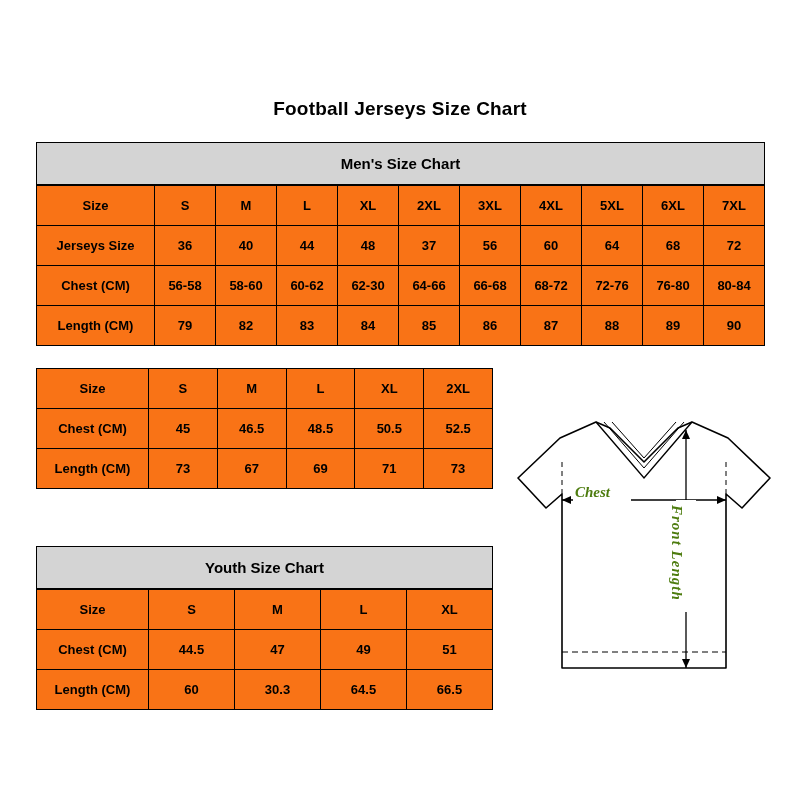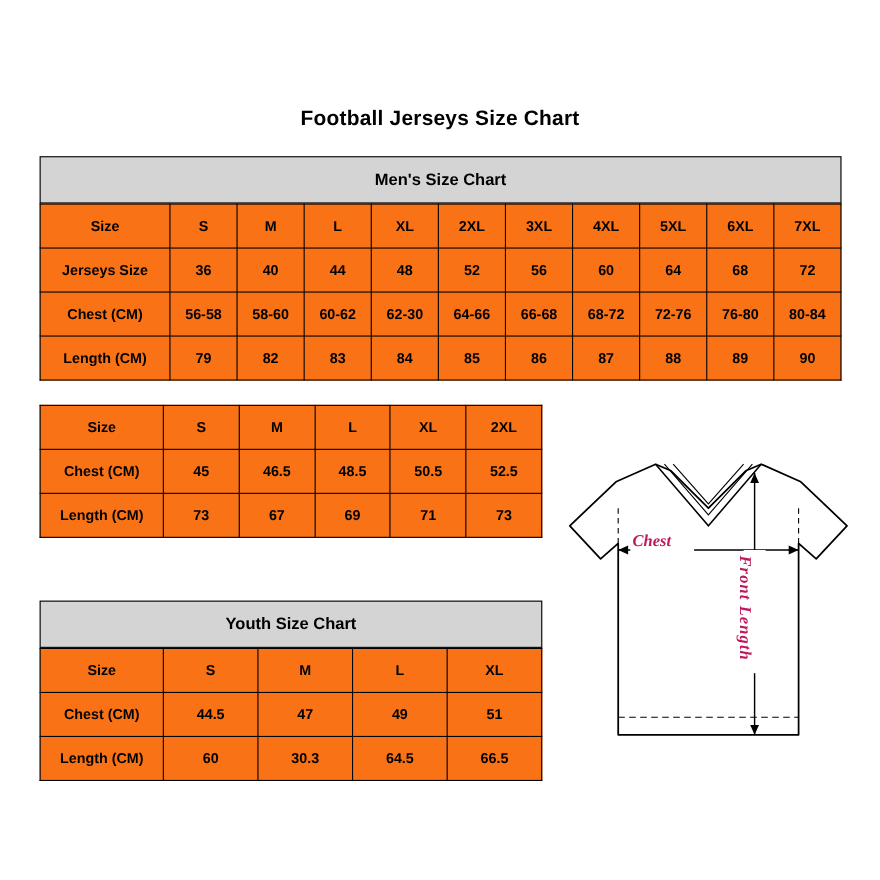--- a/index.html
+++ b/index.html
@@ -94,21 +94,21 @@
     top: 400px;
     width: 288px;
     height: 300px;
   }
   .diag-label {
     position: absolute;
     font-family: "Liberation Serif", serif;
     font-style: italic;
     font-weight: bold;
     font-size: 15px;
-    color: #be185d;
+    color: #4d7c0f;
   }
   #chest-label {
     left: 75px;
     top: 84px;
   }
   #front-length-label {
     left: 168px;
     top: 105px;
     writing-mode: vertical-rl;
     letter-spacing: 1px;
@@ -150,21 +150,21 @@
           <td>5XL</td>
           <td>6XL</td>
           <td>7XL</td>
         </tr>
         <tr>
           <td class="label-col">Jerseys Size</td>
           <td>36</td>
           <td>40</td>
           <td>44</td>
           <td>48</td>
-          <td>52</td>
+          <td>37</td>
           <td>56</td>
           <td>60</td>
           <td>64</td>
           <td>68</td>
           <td>72</td>
         </tr>
         <tr>
           <td class="label-col">Chest (CM)</td>
           <td>56-58</td>
           <td>58-60</td>

